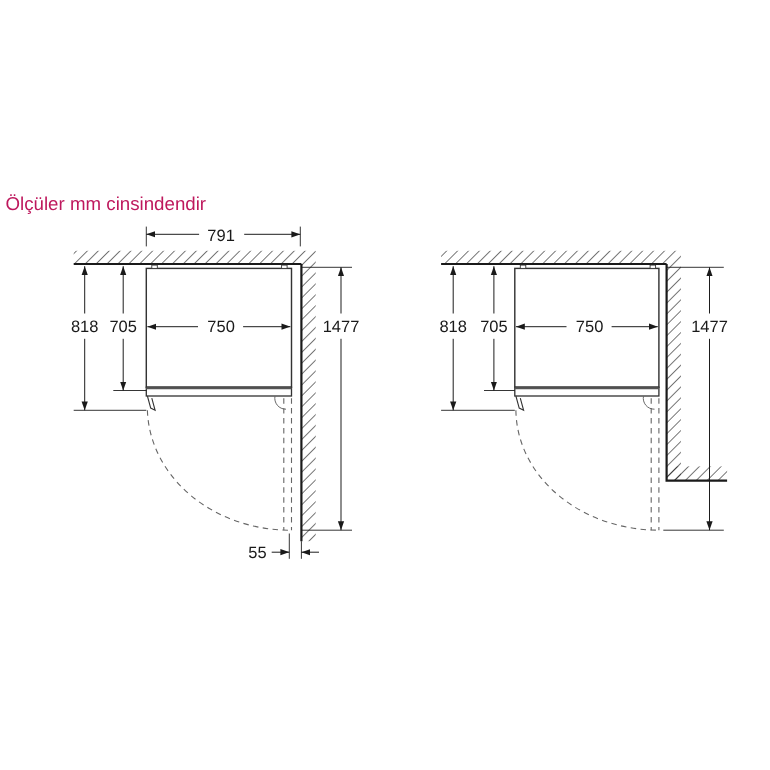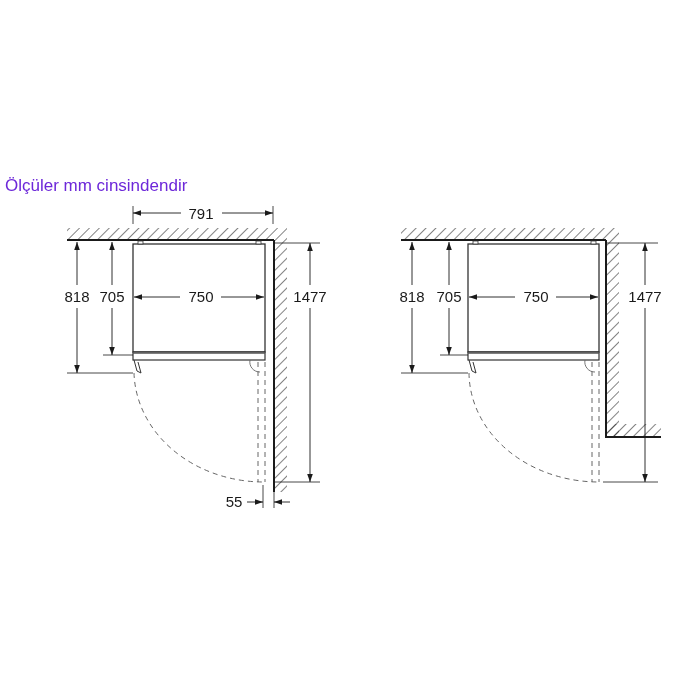--- a/index.html
+++ b/index.html
@@ -1,17 +1,17 @@
 <!DOCTYPE html>
 <html><head>
 <meta charset="utf-8">
 <style>
   html, body { margin: 0; padding: 0; background: #ffffff; }
   body { width: 700px; height: 700px; position: relative; overflow: hidden; font-family: "Liberation Sans", sans-serif; }
-  .title { position: absolute; left: 5px; top: 176px; font-size: 17px; color: #6d28d9; }
+  .title { position: absolute; left: 5px; top: 176px; font-size: 17px; color: #be185d; }
   svg { position: absolute; left: 0; top: 0; }
   .dimtxt { font-family: "Liberation Sans", sans-serif; font-size: 15px; fill: #1a1a1a; }
 </style>
 </head>
 <body>
 
 <div class="title">Ölçüler mm cinsindendir</div>
 
 <svg width="700" height="700" viewBox="0 0 700 700">
   <defs>

